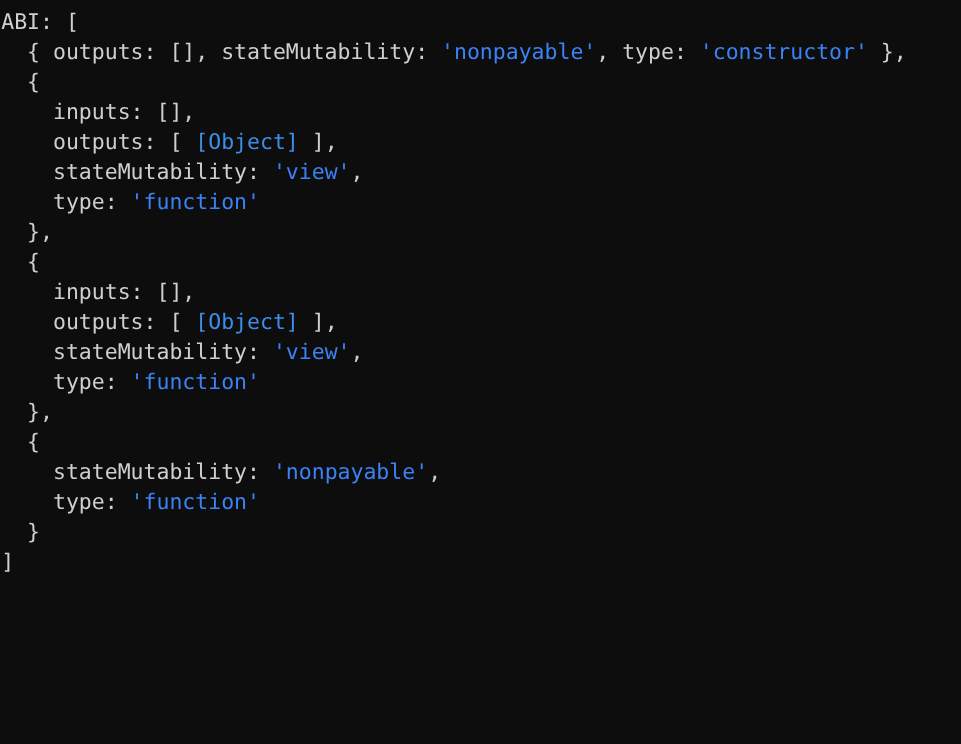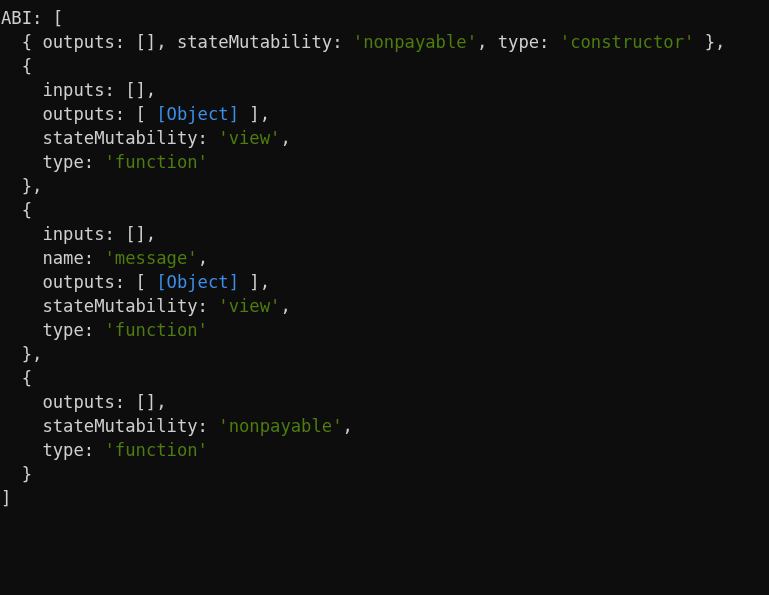--- a/index.html
+++ b/index.html
@@ -28,43 +28,41 @@
     font-size: 17.2px;
     letter-spacing: 0px;
     white-space: pre;
     color: #cfcfcf;
     padding-left: 1px;
   }
   .tok {
     white-space: pre;
   }
   .tok.plain   { color: #cfcfcf; }
-  .tok.string  { color: #4d7c0f; }
+  .tok.string  { color: #3b82f6; }
   .tok.object  { color: #3b8eea; }
 </style>
 </head>
 <body>
 
 <div id="terminal" style="background: rgb(13, 13, 13);">
   <div id="console-lines">
       <div class="line"><span class="tok plain">ABI: [</span></div>
       <div class="line"><span class="tok plain">  { outputs: [], stateMutability: </span><span class="tok string">'nonpayable'</span><span class="tok plain">, type: </span><span class="tok string">'constructor'</span><span class="tok plain"> },</span></div>
       <div class="line"><span class="tok plain">  {</span></div>
       <div class="line"><span class="tok plain">    inputs: [],</span></div>
       <div class="line"><span class="tok plain">    outputs: [ </span><span class="tok object">[Object]</span><span class="tok plain"> ],</span></div>
       <div class="line"><span class="tok plain">    stateMutability: </span><span class="tok string">'view'</span><span class="tok plain">,</span></div>
       <div class="line"><span class="tok plain">    type: </span><span class="tok string">'function'</span></div>
       <div class="line"><span class="tok plain">  },</span></div>
       <div class="line"><span class="tok plain">  {</span></div>
       <div class="line"><span class="tok plain">    inputs: [],</span></div>
-      <div class="line"><span class="tok plain">    name: </span><span class="tok string">'message'</span><span class="tok plain">,</span></div>
       <div class="line"><span class="tok plain">    outputs: [ </span><span class="tok object">[Object]</span><span class="tok plain"> ],</span></div>
       <div class="line"><span class="tok plain">    stateMutability: </span><span class="tok string">'view'</span><span class="tok plain">,</span></div>
       <div class="line"><span class="tok plain">    type: </span><span class="tok string">'function'</span></div>
       <div class="line"><span class="tok plain">  },</span></div>
       <div class="line"><span class="tok plain">  {</span></div>
-      <div class="line"><span class="tok plain">    outputs: [],</span></div>
       <div class="line"><span class="tok plain">    stateMutability: </span><span class="tok string">'nonpayable'</span><span class="tok plain">,</span></div>
       <div class="line"><span class="tok plain">    type: </span><span class="tok string">'function'</span></div>
       <div class="line"><span class="tok plain">  }</span></div>
       <div class="line"><span class="tok plain">]</span></div>
     </div>
 </div>
 
 </body></html>

